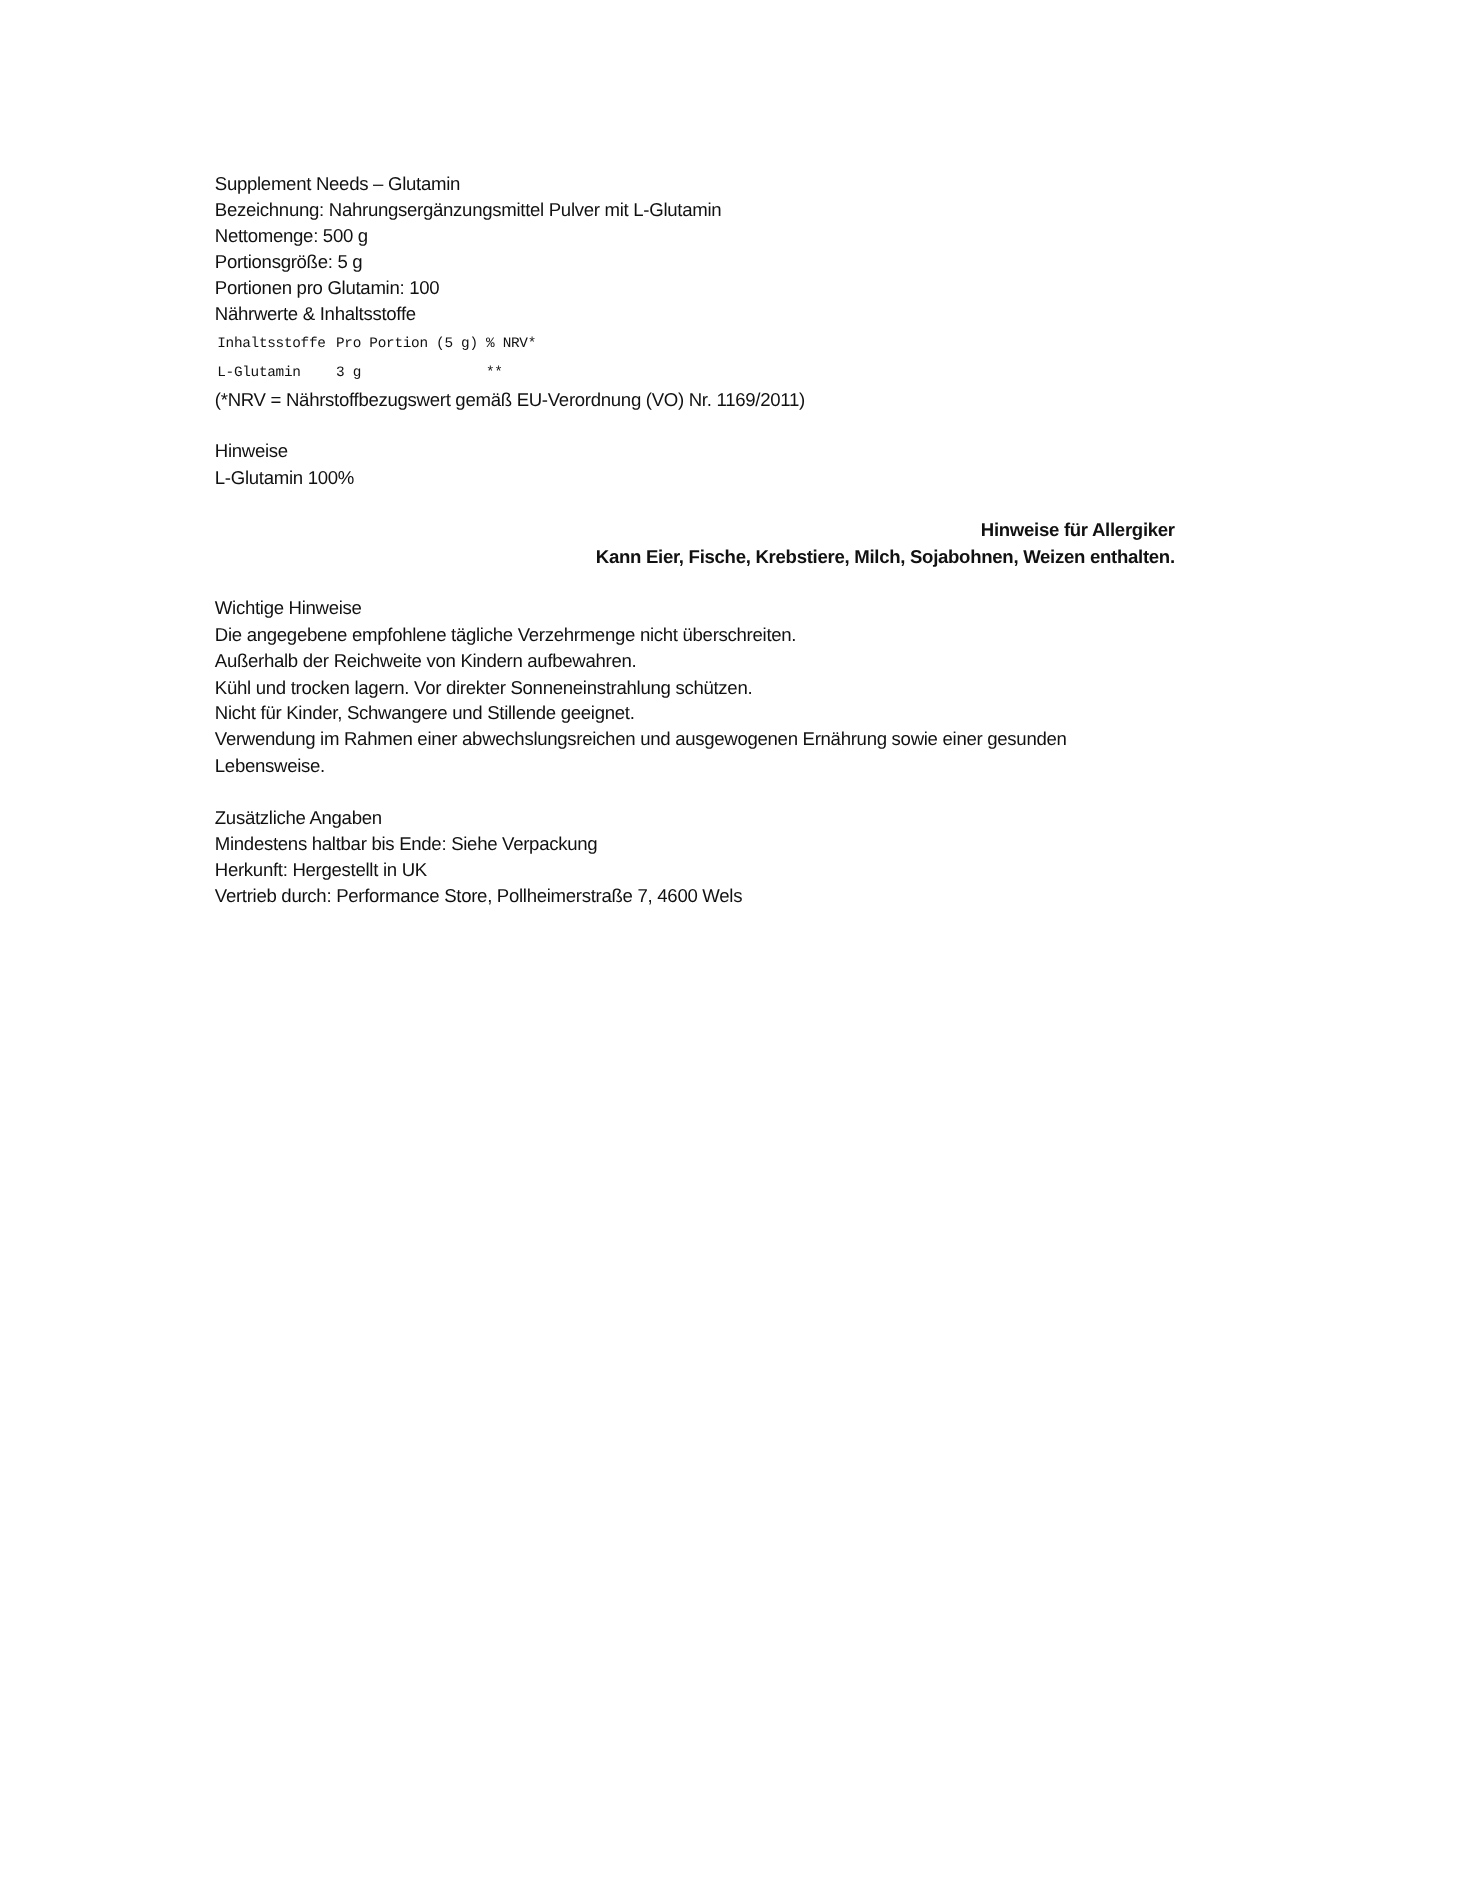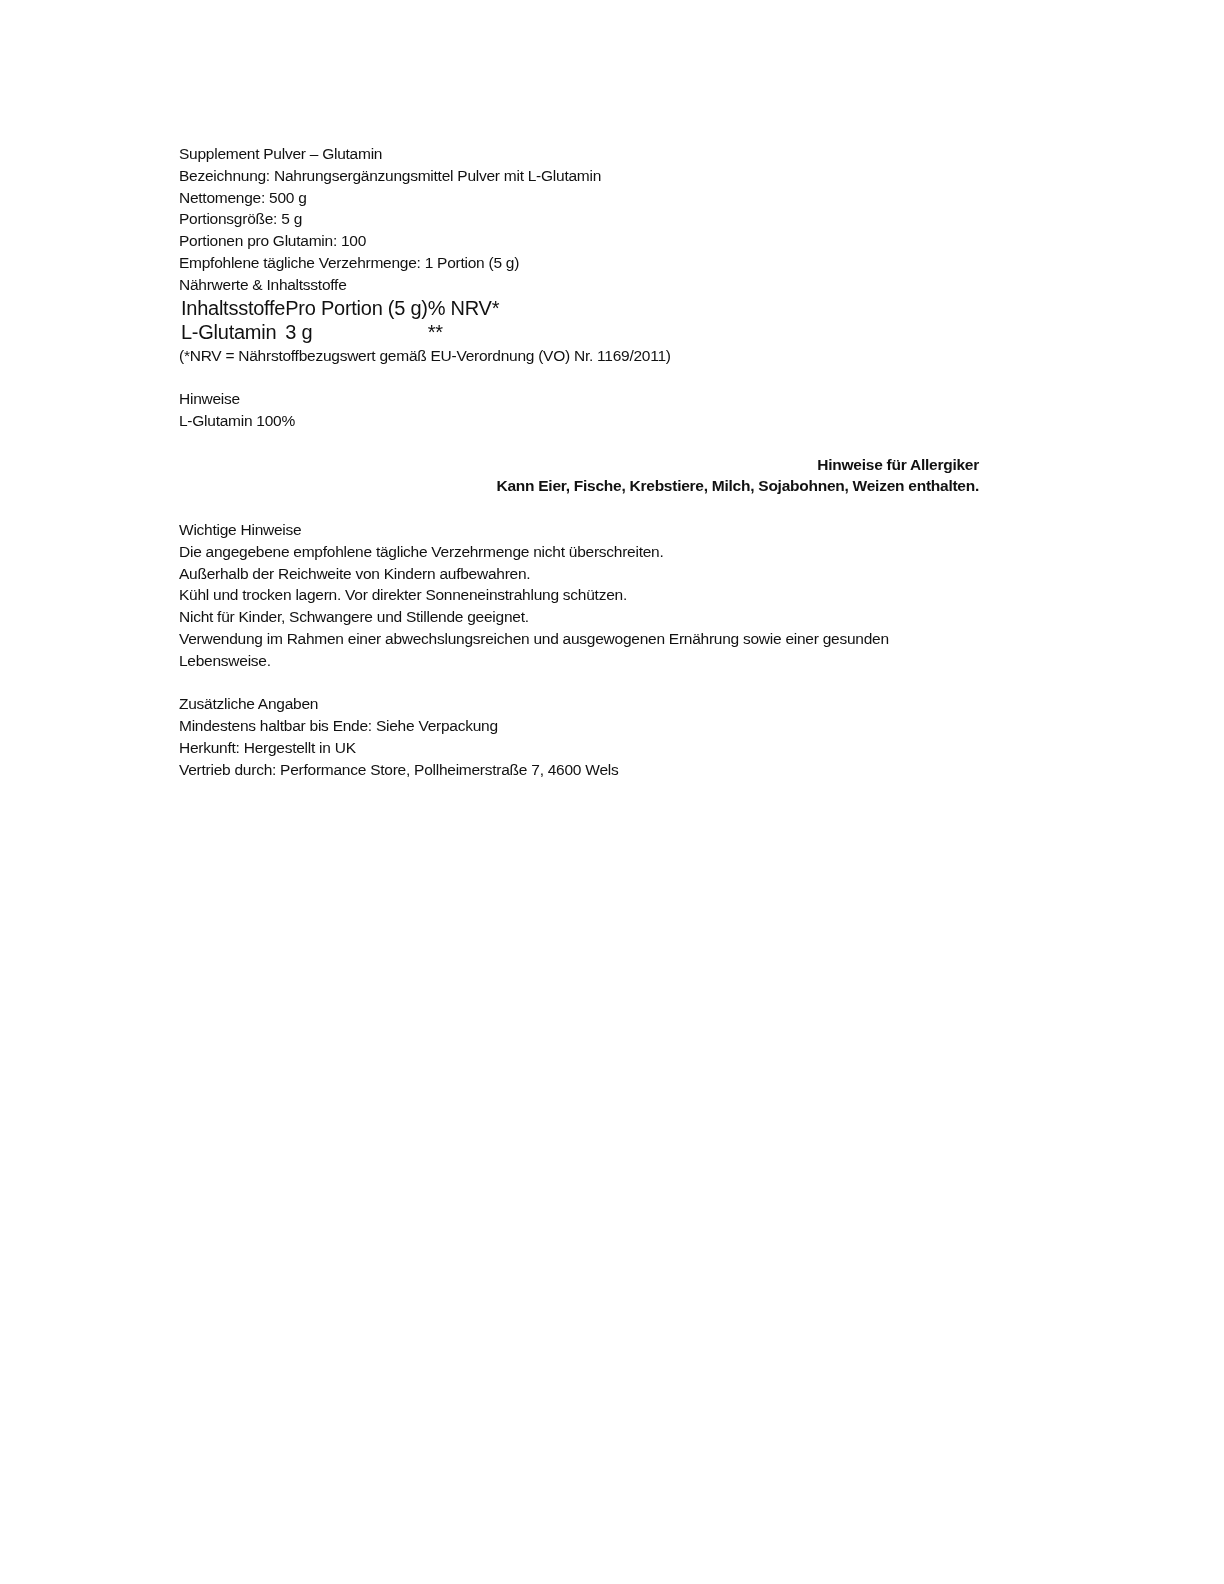--- a/index.html
+++ b/index.html
@@ -30,22 +30,23 @@
     .gap {
       height: 21.8px;
     }
     .bold {
       font-weight: bold;
       text-align: right;
     }
     table.nutri {
       border-collapse: collapse;
       margin: 1px 0 0 0;
-      font-size: 20px;
+      font-size: 12px;
       letter-spacing: -0.25px;
+      font-family: Liberation Mono, monospace;
     }
     table.nutri td {
       padding: 0;
       height: 24px;
       vertical-align: middle;
       white-space: nowrap;
     }
     .c1 { width: 99px; padding-left: 2px !important; }
     .c2 { width: 125px; }
     .c3 { width: 80px; }
@@ -53,26 +54,25 @@
       white-space: normal;
       width: 780px;
     }
   </style>
 </head>
 <body>
 
 <div class="page">
 
   <section>
-    <p class="line">Supplement Pulver – Glutamin</p>
+    <p class="line">Supplement Needs – Glutamin</p>
     <p class="line">Bezeichnung: Nahrungsergänzungsmittel Pulver mit L-Glutamin</p>
     <p class="line">Nettomenge: 500 g</p>
     <p class="line">Portionsgröße: 5 g</p>
     <p class="line">Portionen pro Glutamin: 100</p>
-    <p class="line">Empfohlene tägliche Verzehrmenge: 1 Portion (5 g)</p>
   </section>
 
   <section>
     <p class="line">Nährwerte &amp; Inhaltsstoffe</p>
     <table class="nutri">
       <tbody>
           <tr>
         <td class="c1">Inhaltsstoffe</td>
         <td class="c2">Pro Portion (5 g)</td>
         <td class="c3">% NRV*</td>

